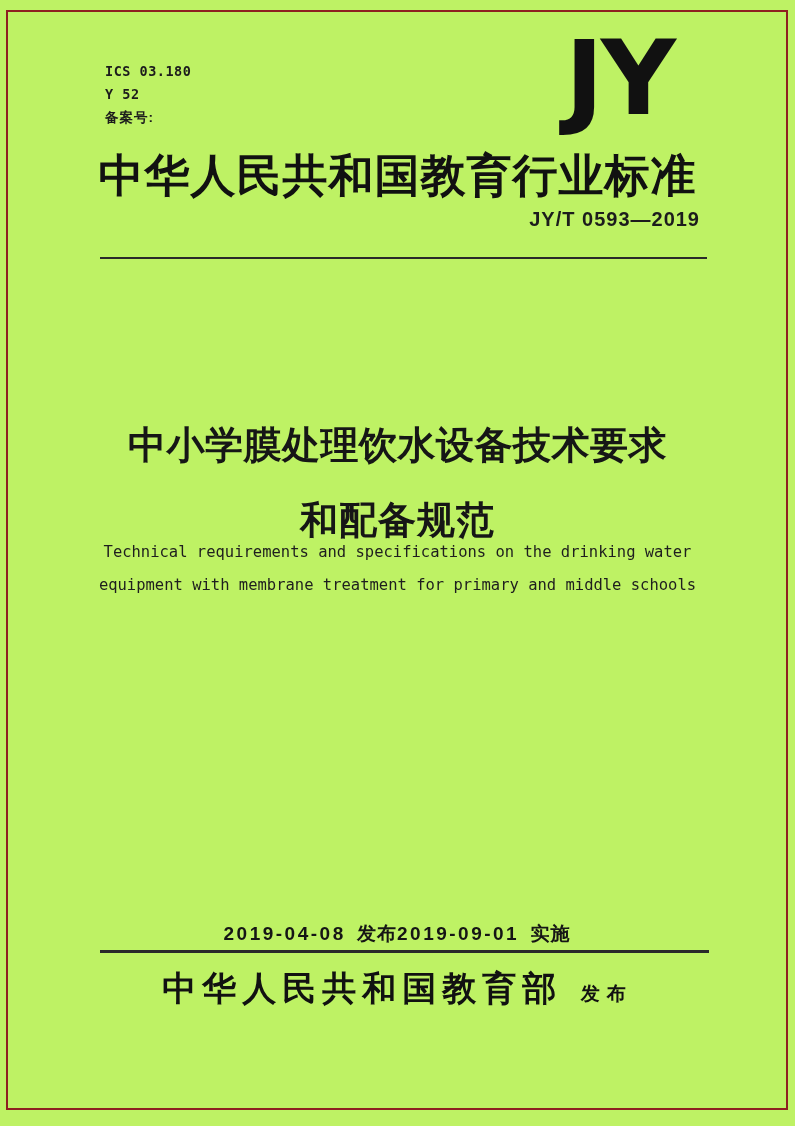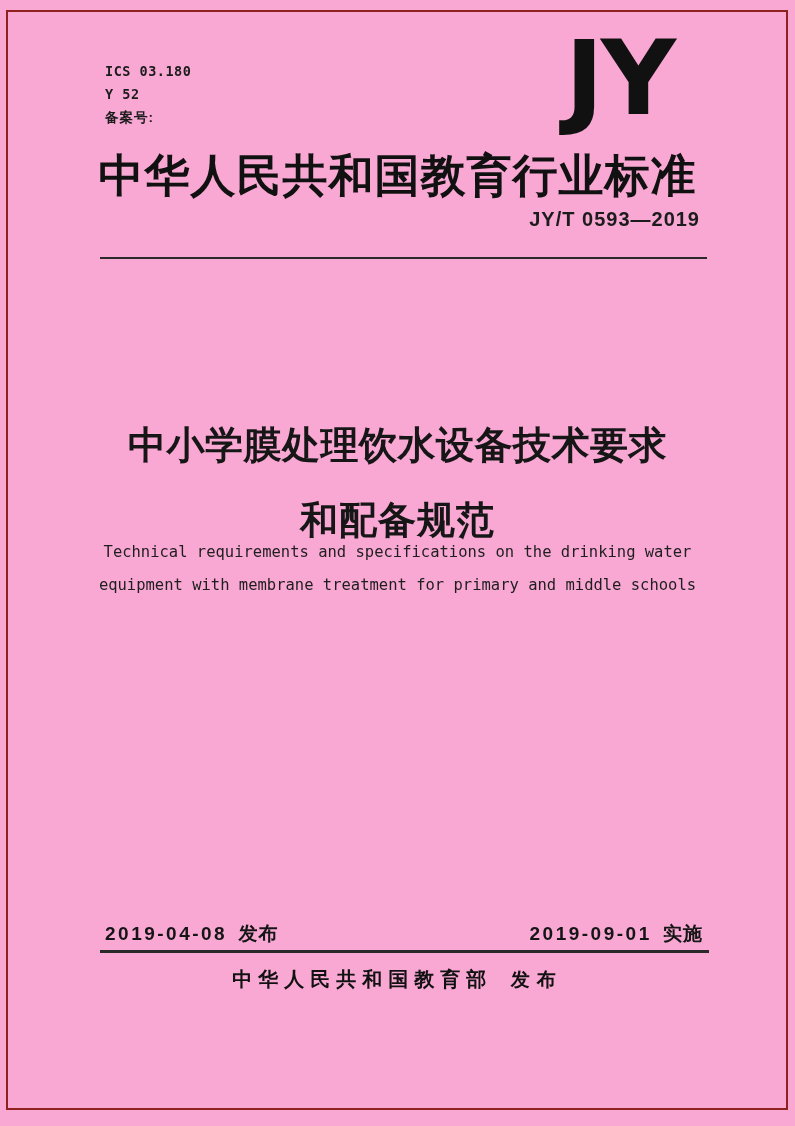--- a/index.html
+++ b/index.html
@@ -9,21 +9,21 @@
   *{margin:0;padding:0;box-sizing:border-box;}
   html,body{background:#ffffff;}
   body{
     width:795px;height:1126px;
     font-family:"Liberation Sans",sans-serif;
     color:var(--ink);
     position:relative;
     overflow:hidden;
   }
   .page{
-    position:absolute;left:0;top:0;width:795px;height:1126px;background:#f9a8d4;
+    position:absolute;left:0;top:0;width:795px;height:1126px;background:#bef264;
   }
   .frame{
     position:absolute;left:6px;top:10px;right:7px;bottom:16px;
     border:2px solid var(--frame);
     pointer-events:none;
   }
   
   .codes{
     position:absolute;left:105px;top:60px;
     font-size:13.5px;font-weight:bold;
@@ -67,33 +67,33 @@
   
   .title-en{
     position:absolute;left:40px;right:40px;top:543px;
     text-align:center;
     font-family:"DejaVu Sans Mono","Liberation Mono",monospace;
     font-size:15.5px;font-weight:500;color:#1e1e1e;
   }
   .title-en .line2{margin-top:15px;}
   
   .dates{
-    position:absolute;left:105px;right:92px;top:921px;
-    display:flex;justify-content:space-between;align-items:baseline;
+    position:absolute;left:105px;right:106px;top:921px;
+    display:flex;justify-content:center;align-items:baseline;
     font-size:19px;font-weight:600;color:#151515;
   }
   .dates .date{letter-spacing:2.5px;font-family:"Liberation Sans",sans-serif;}
   .dates .lbl{margin-left:6px;letter-spacing:1px;font-weight:700;}
   
   .publisher{
     position:absolute;left:0;right:0;top:966px;
     text-align:center;white-space:nowrap;color:#111;
   }
   .publisher .org{
-    font-size:20px;font-weight:700;letter-spacing:6px;
+    font-size:34px;font-weight:700;letter-spacing:6px;
   }
   .publisher .act{
     font-size:19px;font-weight:700;letter-spacing:7px;
     margin-left:14px;
   }
 </style>
 </head>
 <body>
 
 <div class="page">

